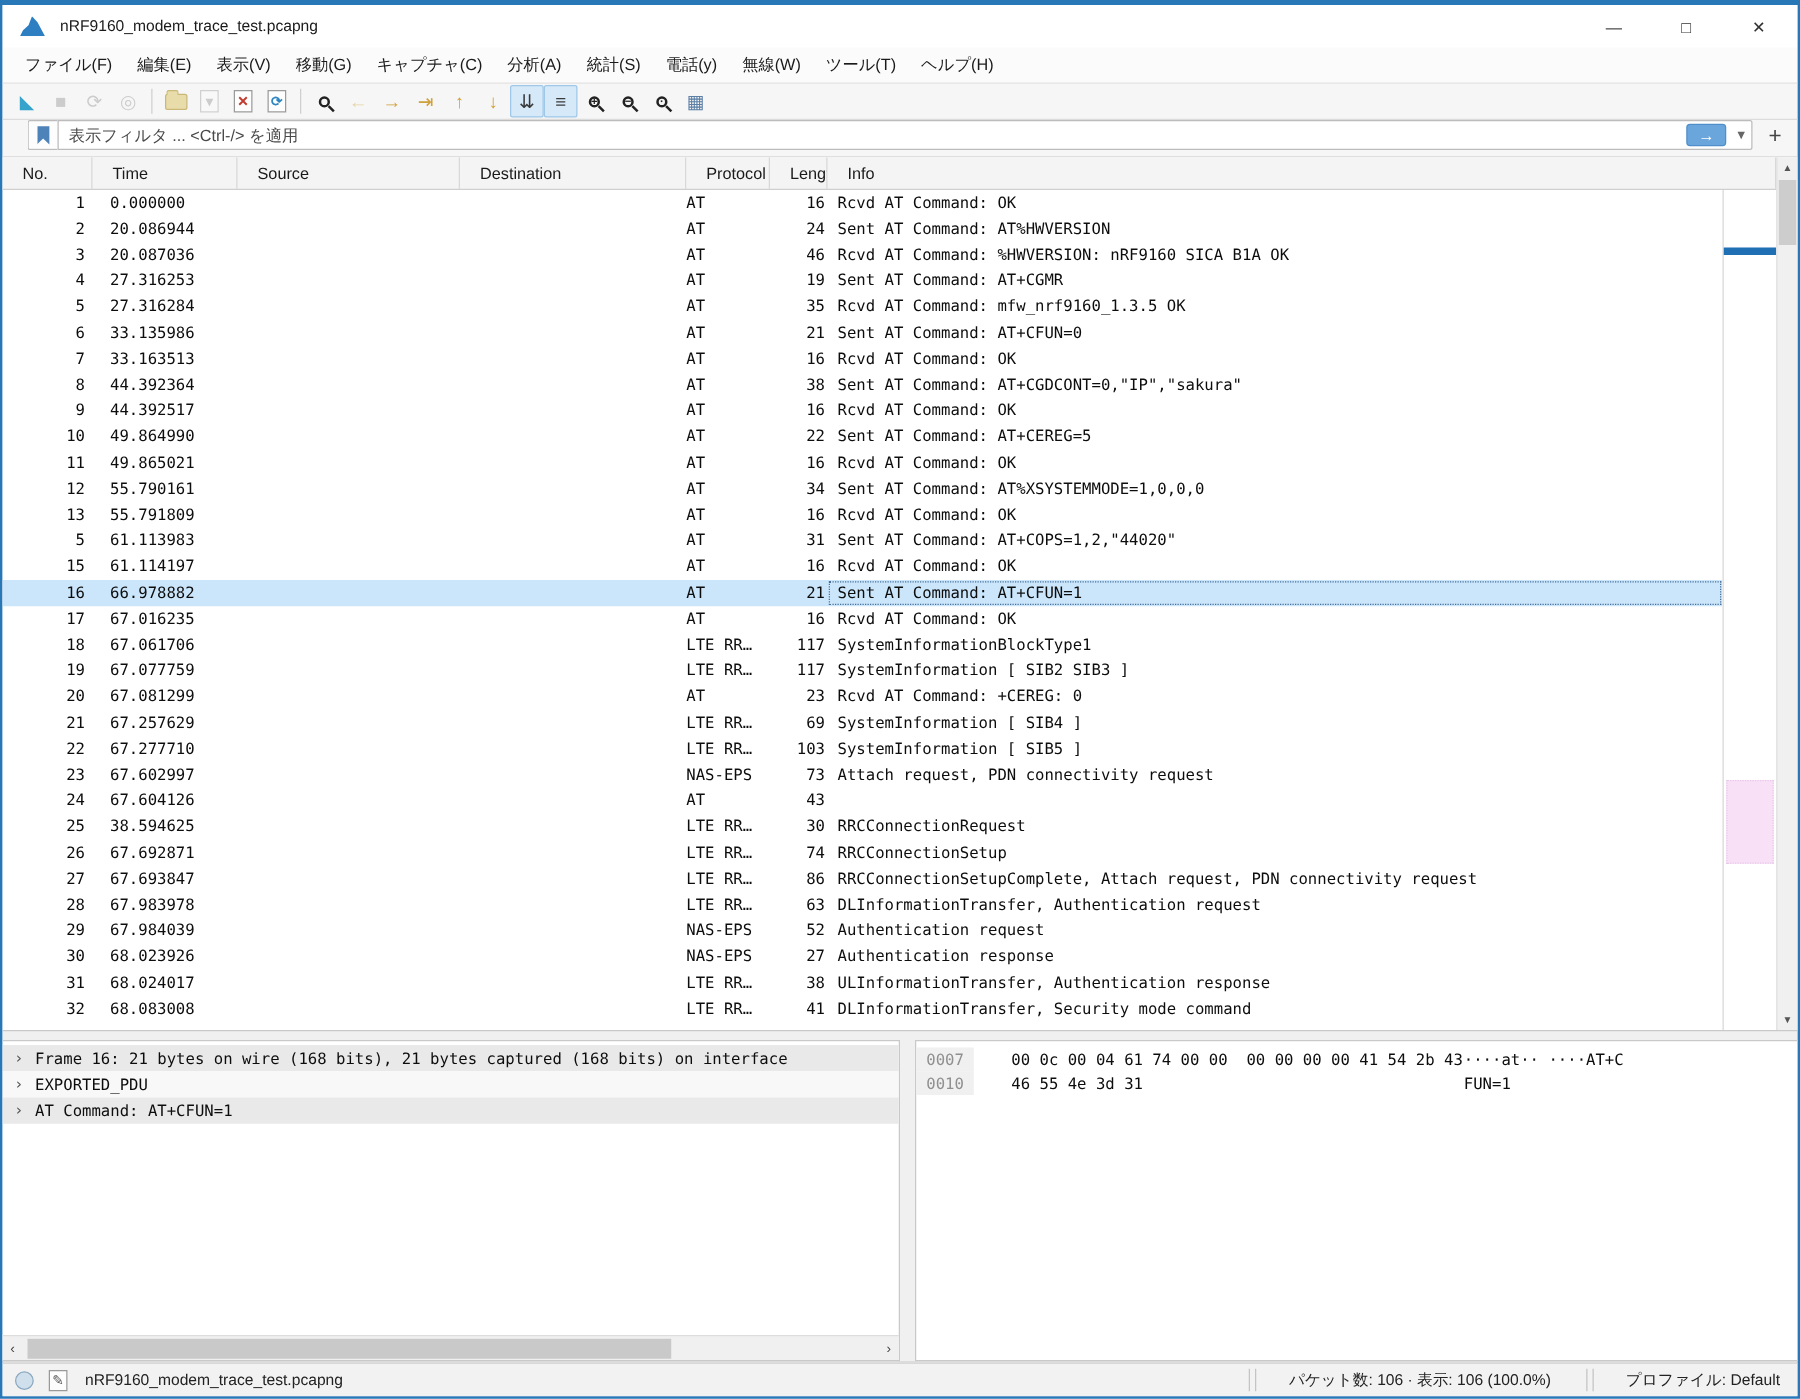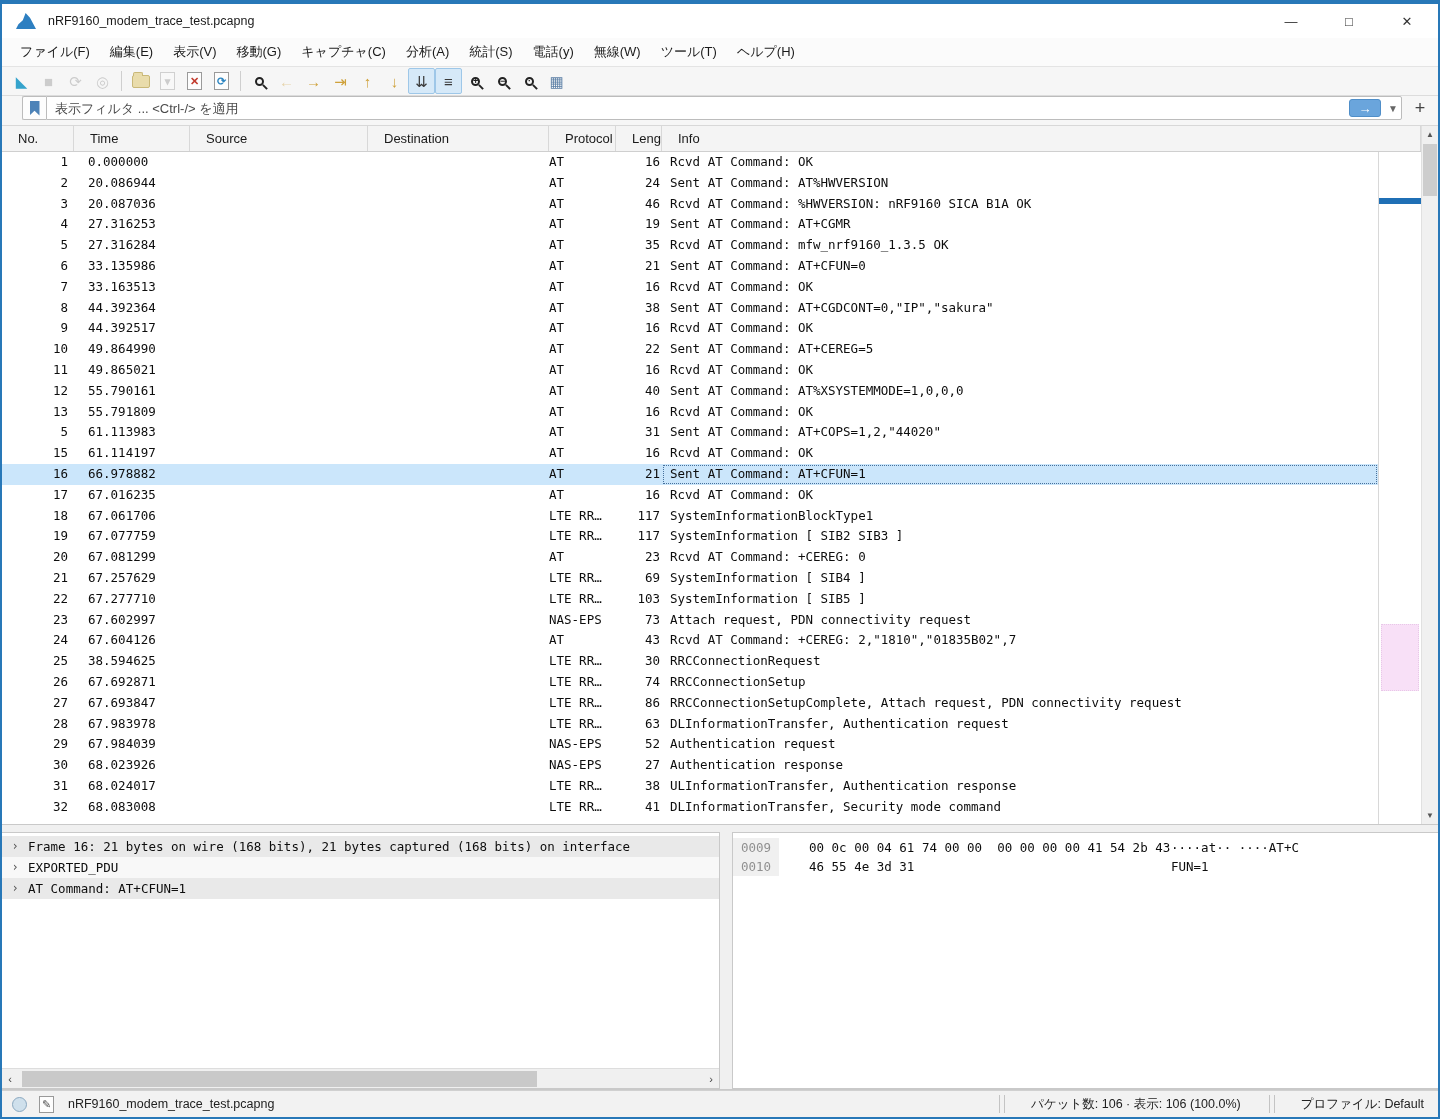--- a/index.html
+++ b/index.html
@@ -353,21 +353,21 @@
         <span class="col-proto">AT</span>
         <span class="col-len">16</span>
         <span class="col-info">Rcvd AT Command: OK</span>
       </div>
       <div class="prow">
         <span class="col-no">12</span>
         <span class="col-time">55.790161</span>
         <span class="col-src"></span>
         <span class="col-dst"></span>
         <span class="col-proto">AT</span>
-        <span class="col-len">40</span>
+        <span class="col-len">34</span>
         <span class="col-info">Sent AT Command: AT%XSYSTEMMODE=1,0,0,0</span>
       </div>
       <div class="prow">
         <span class="col-no">13</span>
         <span class="col-time">55.791809</span>
         <span class="col-src"></span>
         <span class="col-dst"></span>
         <span class="col-proto">AT</span>
         <span class="col-len">16</span>
         <span class="col-info">Rcvd AT Command: OK</span>
@@ -462,21 +462,20 @@
         <span class="col-len">73</span>
         <span class="col-info">Attach request, PDN connectivity request</span>
       </div>
       <div class="prow">
         <span class="col-no">24</span>
         <span class="col-time">67.604126</span>
         <span class="col-src"></span>
         <span class="col-dst"></span>
         <span class="col-proto">AT</span>
         <span class="col-len">43</span>
-        <span class="col-info">Rcvd AT Command: +CEREG: 2,"1810","01835B02",7</span>
       </div>
       <div class="prow">
         <span class="col-no">25</span>
         <span class="col-time">38.594625</span>
         <span class="col-src"></span>
         <span class="col-dst"></span>
         <span class="col-proto">LTE RR…</span>
         <span class="col-len">30</span>
         <span class="col-info">RRCConnectionRequest</span>
       </div>
@@ -574,21 +573,21 @@
         </div>
       </div>
     <div class="hscroll">
       <div class="hs-arrow left">‹</div>
       <div class="hs-thumb"></div>
       <div class="hs-arrow right">›</div>
     </div>
   </div>
   <div class="pane-gap"></div>
   <div class="hex-pane" id="hexrows">
-      <div class="hexline"><span class="hoff">0009</span><span class="hbytes">00 0c 00 04 61 74 00 00  00 00 00 00 41 54 2b 43</span><span class="hascii">····at·· ····AT+C</span></div>
+      <div class="hexline"><span class="hoff">0007</span><span class="hbytes">00 0c 00 04 61 74 00 00  00 00 00 00 41 54 2b 43</span><span class="hascii">····at·· ····AT+C</span></div>
       <div class="hexline"><span class="hoff">0010</span><span class="hbytes">46 55 4e 3d 31</span><span class="hascii">FUN=1</span></div>
     </div>
 </div>
 
 <div class="statusbar">
   <div class="expert-dot"></div>
   <div class="comment-icon">✎</div>
   <span class="sb-filename">nRF9160_modem_trace_test.pcapng</span>
   <div class="sb-spacer"></div>
   <div class="sb-sep"></div>

